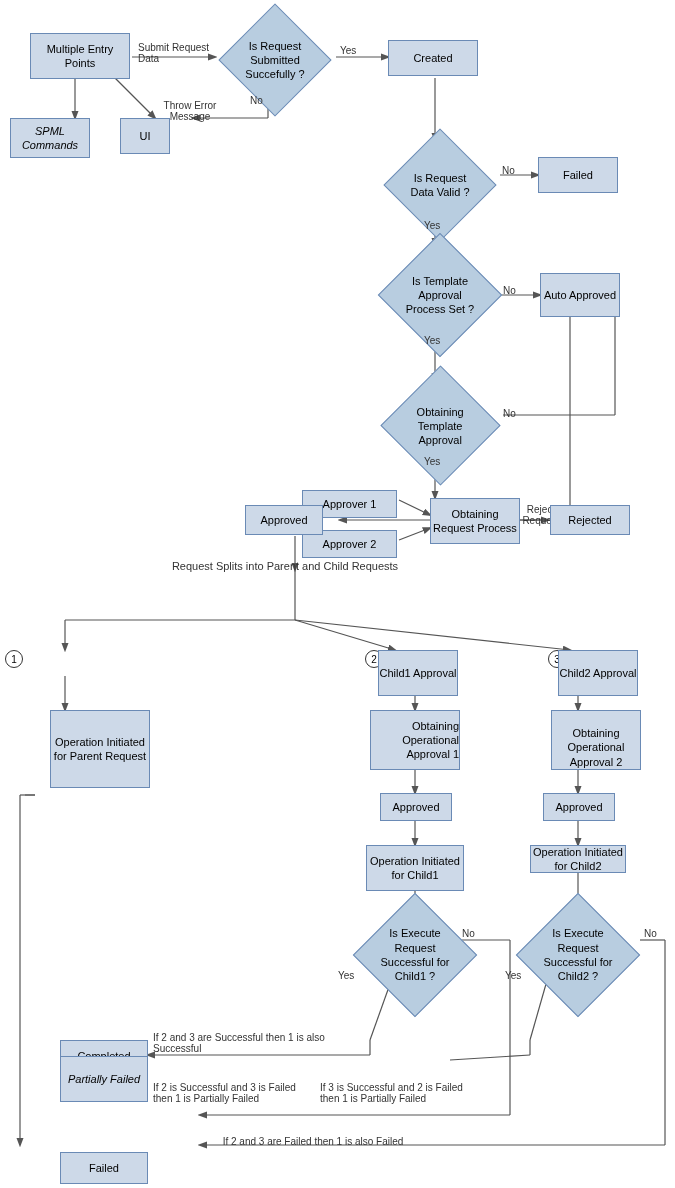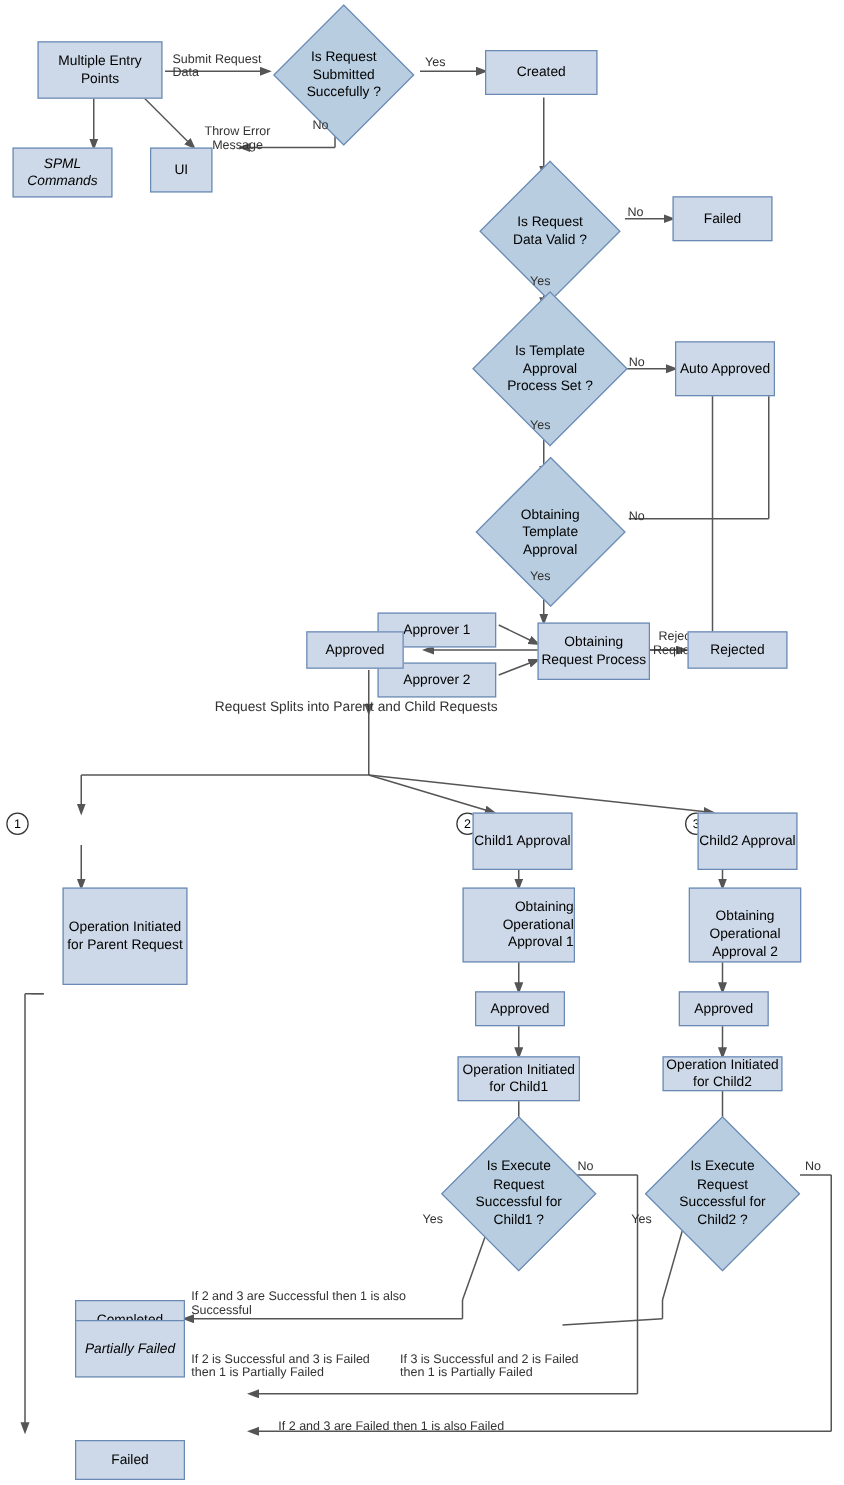--- a/index.html
+++ b/index.html
@@ -325,21 +325,21 @@
   </div>
 
   <div class="box" style="left:370px; top:710px; width:90px; height:60px;text-align:right;">
     <span>Obtaining Operational Approval 1</span>
   </div>
 
   <div class="box" style="left:380px; top:793px; width:72px; height:28px;">
     <span>Approved</span>
   </div>
 
-  <div class="box" style="left:366px; top:845px; width:98px; height:36px;">
+  <div class="box" style="left:366px; top:845px; width:98px; height:46px;">
     <span>Operation Initiated for Child1</span>
   </div>
 
   <div class="diamond-wrap" style="left:360px; top:905px; width:110px; height:100px;">
     <div class="diamond" style="width:88px; height:88px;">
       <div class="diamond-text" style="width:110px; height:110px;">
         <span>Is Execute Request Successful for Child1 ?</span>
       </div>
     </div>
   </div>

